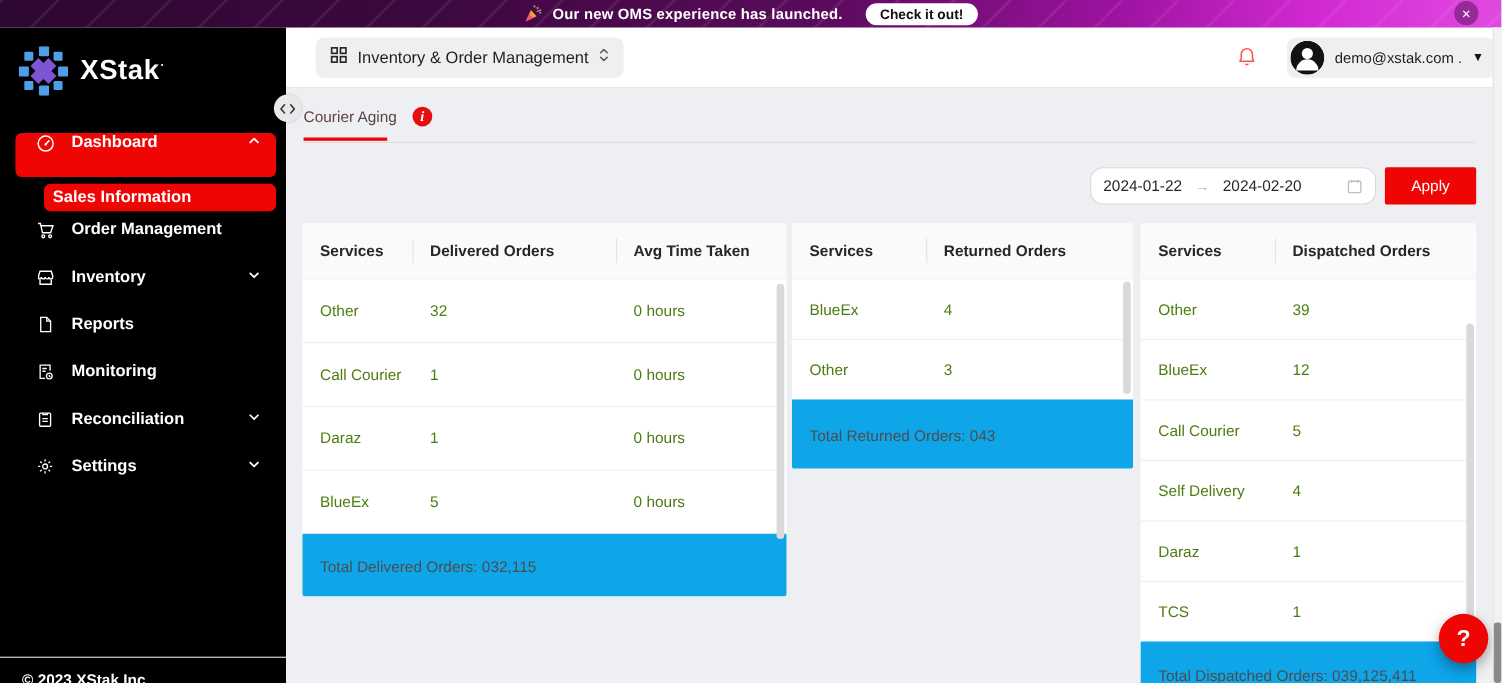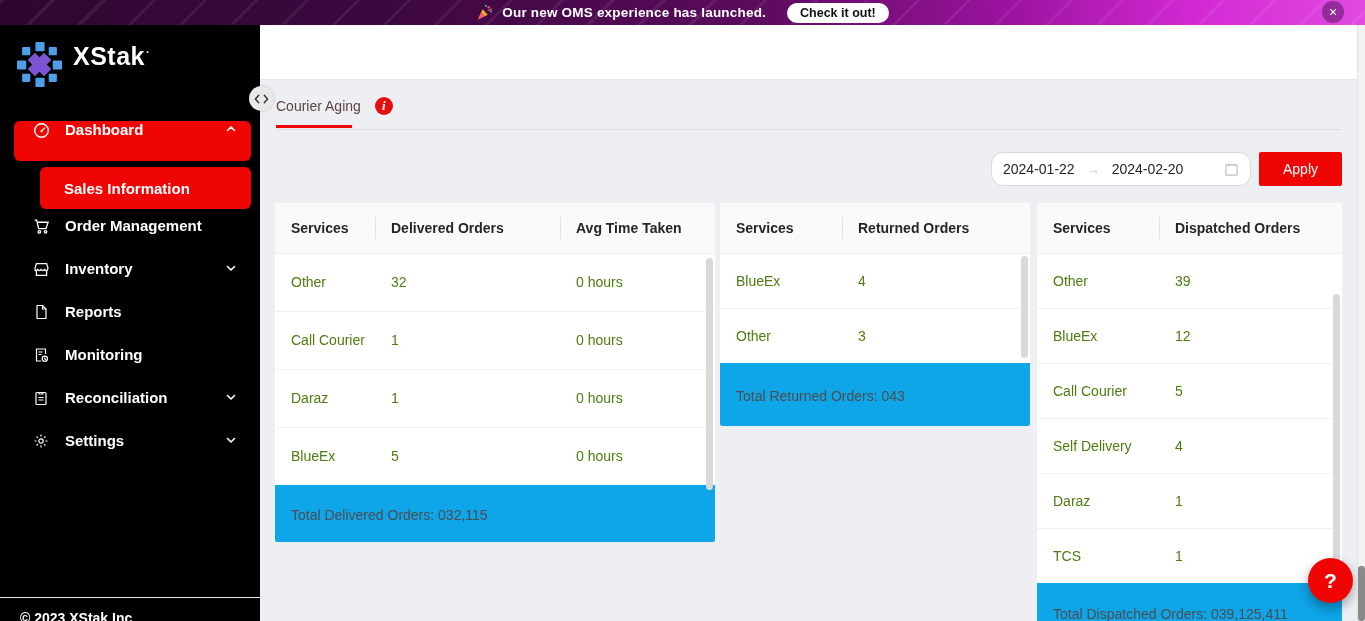--- a/index.html
+++ b/index.html
@@ -24,33 +24,33 @@
     height:20px; padding:0 13px; margin-left:12px; border:none; border-radius:10px;
     background:#fff; color:#101010; font-weight:700; font-size:12.5px; line-height:20px;
   }
   .banner-close {
     position:absolute; right:21px; top:1px; width:22px; height:22px; border:none; border-radius:50%;
     background:rgba(74,18,84,.5); color:#fff; font-size:14px; line-height:21px; text-align:center;
   }
 
   
   .sidebar { position:absolute; left:0; top:25px; width:260px; height:596px; background:#000; z-index:20; }
-  .brand { display:flex; align-items:flex-start; gap:11px; padding:17px 0 0 17px; }
+  .brand { display:flex; align-items:center; gap:11px; padding:17px 0 0 17px; }
   .brand-name { color:#fff; font-size:25px; font-weight:700; letter-spacing:.5px; }
   .brand-name::after { content:"·"; font-size:11px; vertical-align:super; margin-left:1px; }
   .sidebar nav { position:absolute; top:94px; left:0; right:0; }
   .nav-item {
     height:40px; margin:2px 9px 0 14px; border-radius:6px; display:flex; align-items:flex-start;
     gap:15px; padding:0 14px 0 18px; color:#fff; font-size:15px; font-weight:700;
   }
   .nav-item.active { background:#f00505; }
   .nav-item .spacer { flex:1; }
   .nav-sub {
-    height:42px; margin:6px 9px 8px 40px; border-radius:6px; display:flex; align-items:center;
-    padding:0 24px; background:#f00505; color:#fff; font-size:15px; font-weight:700;
+    height:25px; margin:6px 9px 8px 40px; border-radius:6px; display:flex; align-items:center;
+    padding:0 8px; background:#f00505; color:#fff; font-size:15px; font-weight:700;
   }
   .nav-icon { width:18px; height:18px; display:flex; align-items:center; justify-content:center; }
   .nav-item:not(.active):not(.nav-sub) { margin-bottom:3px; }
   .sidebar-footer { position:absolute; top:572px; left:0; right:0; }
   .sidebar-footer .sep { border-top:1px solid #e8e8e8; }
   .sidebar-footer span { display:block; margin:12px 0 0 20px; color:#fff; font-size:14px; font-weight:600; }
 
   
   .topbar {
     position:absolute; left:260px; top:25px; width:1105px; height:55px; background:#fff;
@@ -283,20 +283,56 @@
     </div>
   </nav>
 
   <div class="sidebar-footer">
     <div class="sep"></div>
     <span>© 2023 XStak Inc</span>
   </div>
 </aside>
 
 <header class="topbar">
+  <button class="app-switcher">
+    <span>
+      <svg width="16" height="16" viewBox="0 0 16 16" fill="none" stroke="#262626" stroke-width="1.5">
+        <rect x="1.5" y="1.5" width="5" height="5"></rect>
+          <rect x="9.5" y="1.5" width="5" height="5"></rect>
+        <rect x="1.5" y="9.5" width="5" height="5"></rect>
+          <rect x="9.5" y="9.5" width="5" height="5"></rect>
+      </svg>
+    </span>
+    <span>Inventory &amp; Order Management</span>
+    <span>
+      <svg width="10" height="16" viewBox="0 0 10 16" fill="none" stroke="#595959" stroke-width="1.4" stroke-linecap="round" stroke-linejoin="round">
+        <polyline points="2,6 5,3 8,6"></polyline>
+          <polyline points="2,10 5,13 8,10"></polyline>
+      </svg>
+    </span>
+  </button>
+  <div class="topbar-right">
+    <button class="bell-btn">
+      <svg width="21" height="22" viewBox="0 0 24 24" fill="none" stroke="#ff5449" stroke-width="1.6" stroke-linejoin="round">
+        <path d="M12 3.2 a5.8 5.8 0 0 0 -5.8 5.8 v4.2 L4.8 16.2 h14.4 L17.8 13.2 V9 A5.8 5.8 0 0 0 12 3.2 z"></path>
+        <path d="M10.6 18.8 a1.5 1.5 0 0 0 2.8 0"></path>
+      </svg>
+    </button>
+    <button class="user-chip">
+      <span class="avatar">
+        <svg width="31" height="31" viewBox="0 0 32 32">
+          <circle cx="16" cy="16" r="16" fill="#121212"></circle>
+          <circle cx="16" cy="12" r="5.2" fill="#fff"></circle>
+          <path d="M5.5 28 a10.5 10.5 0 0 1 21 0 z" fill="#fff"></path>
+        </svg>
+      </span>
+      <span>demo@xstak.com .</span>
+      <span class="caret-down">▼</span>
+    </button>
+  </div>
 </header>
 
 <button class="collapse-toggle">
   <svg width="15" height="10" viewBox="0 0 16 10" fill="none" stroke="#333" stroke-width="1.5" stroke-linecap="round" stroke-linejoin="round">
     <polyline points="5,1 1.5,5 5,9"></polyline>
       <polyline points="11,1 14.5,5 11,9"></polyline>
   </svg>
 </button>
 
 <div class="tab">

